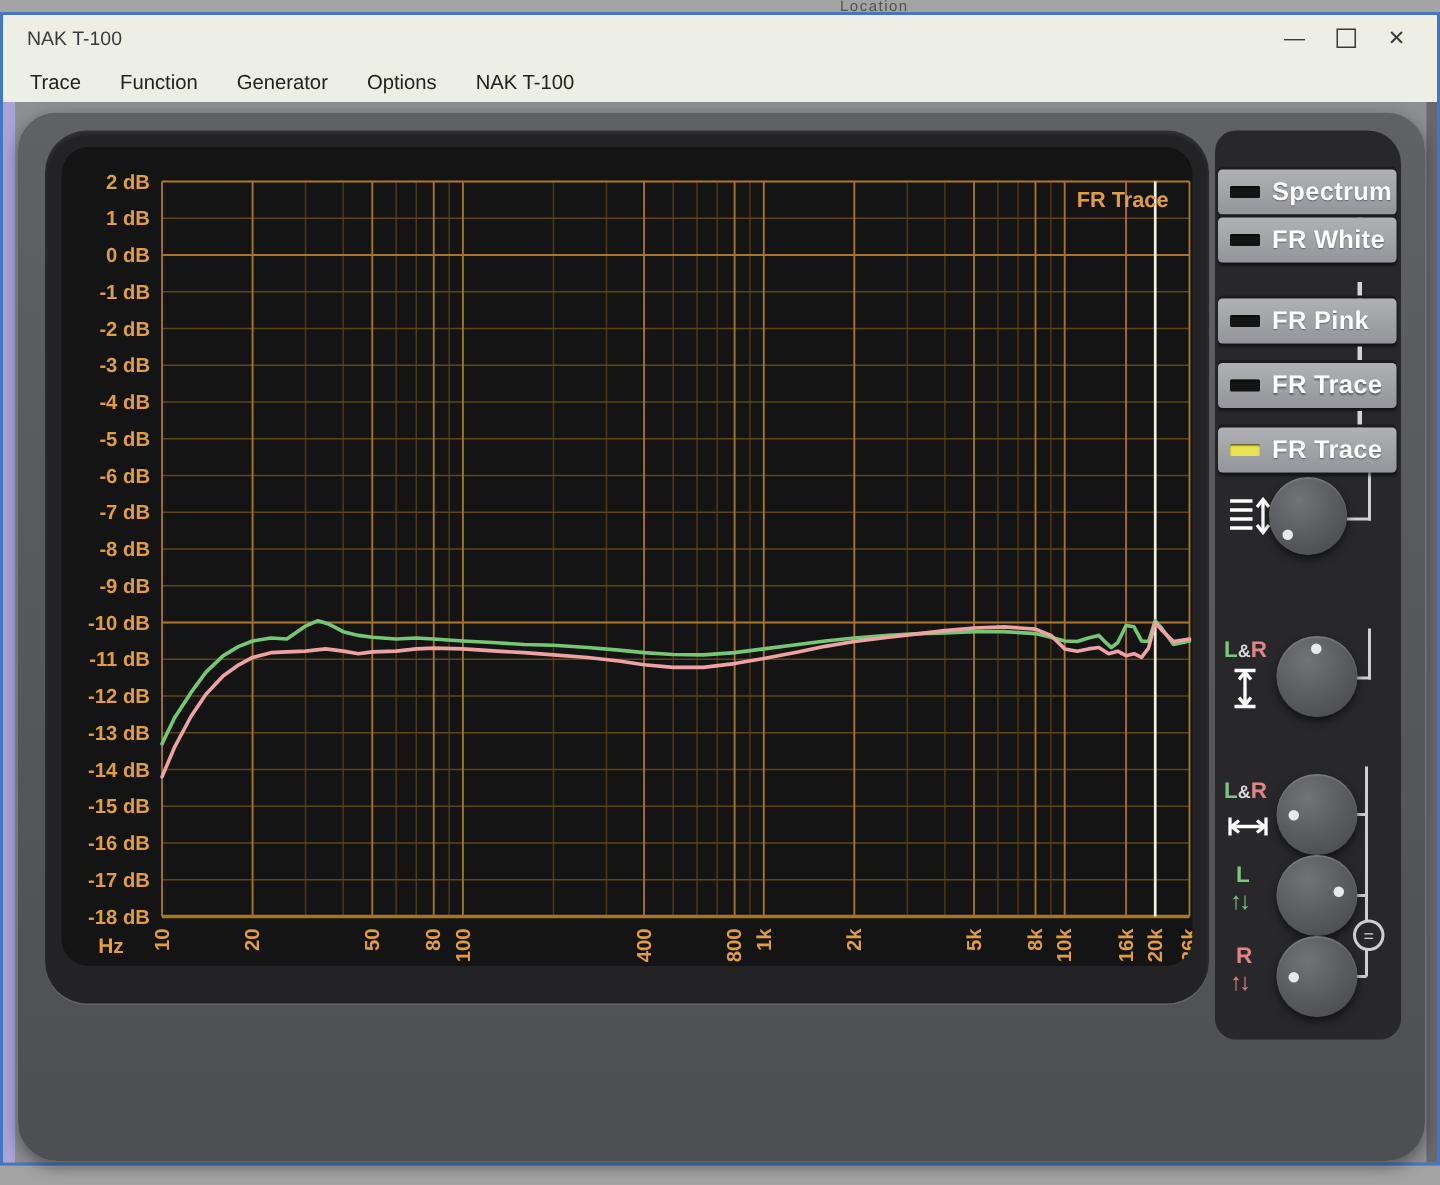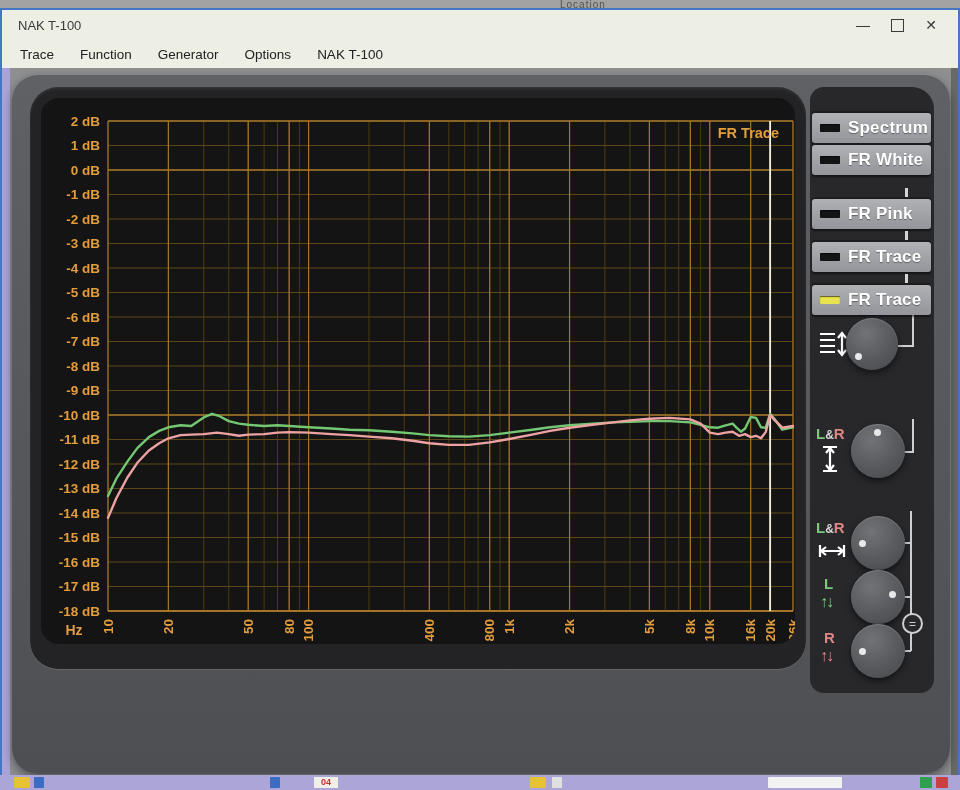--- a/index.html
+++ b/index.html
@@ -300,24 +300,13 @@
         
 
         
 
         
         
       </div>
     </div>
   </div>
 
-  <div class="deskbar" id="deskbar">
-      <div class="deskicon" style="left: 14px; width: 16px; background: rgb(232, 194, 53);"></div>
-      <div class="deskicon" style="left: 34px; width: 10px; background: rgb(58, 108, 196);"></div>
-      <div class="deskicon" style="left: 270px; width: 10px; background: rgb(58, 108, 196);"></div>
-      <div class="deskicon" style="left: 314px; width: 24px; background: rgb(240, 239, 232);">04</div>
-      <div class="deskicon" style="left: 530px; width: 16px; background: rgb(232, 194, 53);"></div>
-      <div class="deskicon" style="left: 552px; width: 10px; background: rgb(224, 224, 224);"></div>
-      <div class="deskicon" style="left: 768px; width: 74px; background: rgb(242, 242, 242);"></div>
-      <div class="deskicon" style="left: 920px; width: 12px; background: rgb(48, 160, 80);"></div>
-      <div class="deskicon" style="left: 936px; width: 12px; background: rgb(200, 64, 64);"></div>
-    </div>
 </div>
 
 </body></html>

